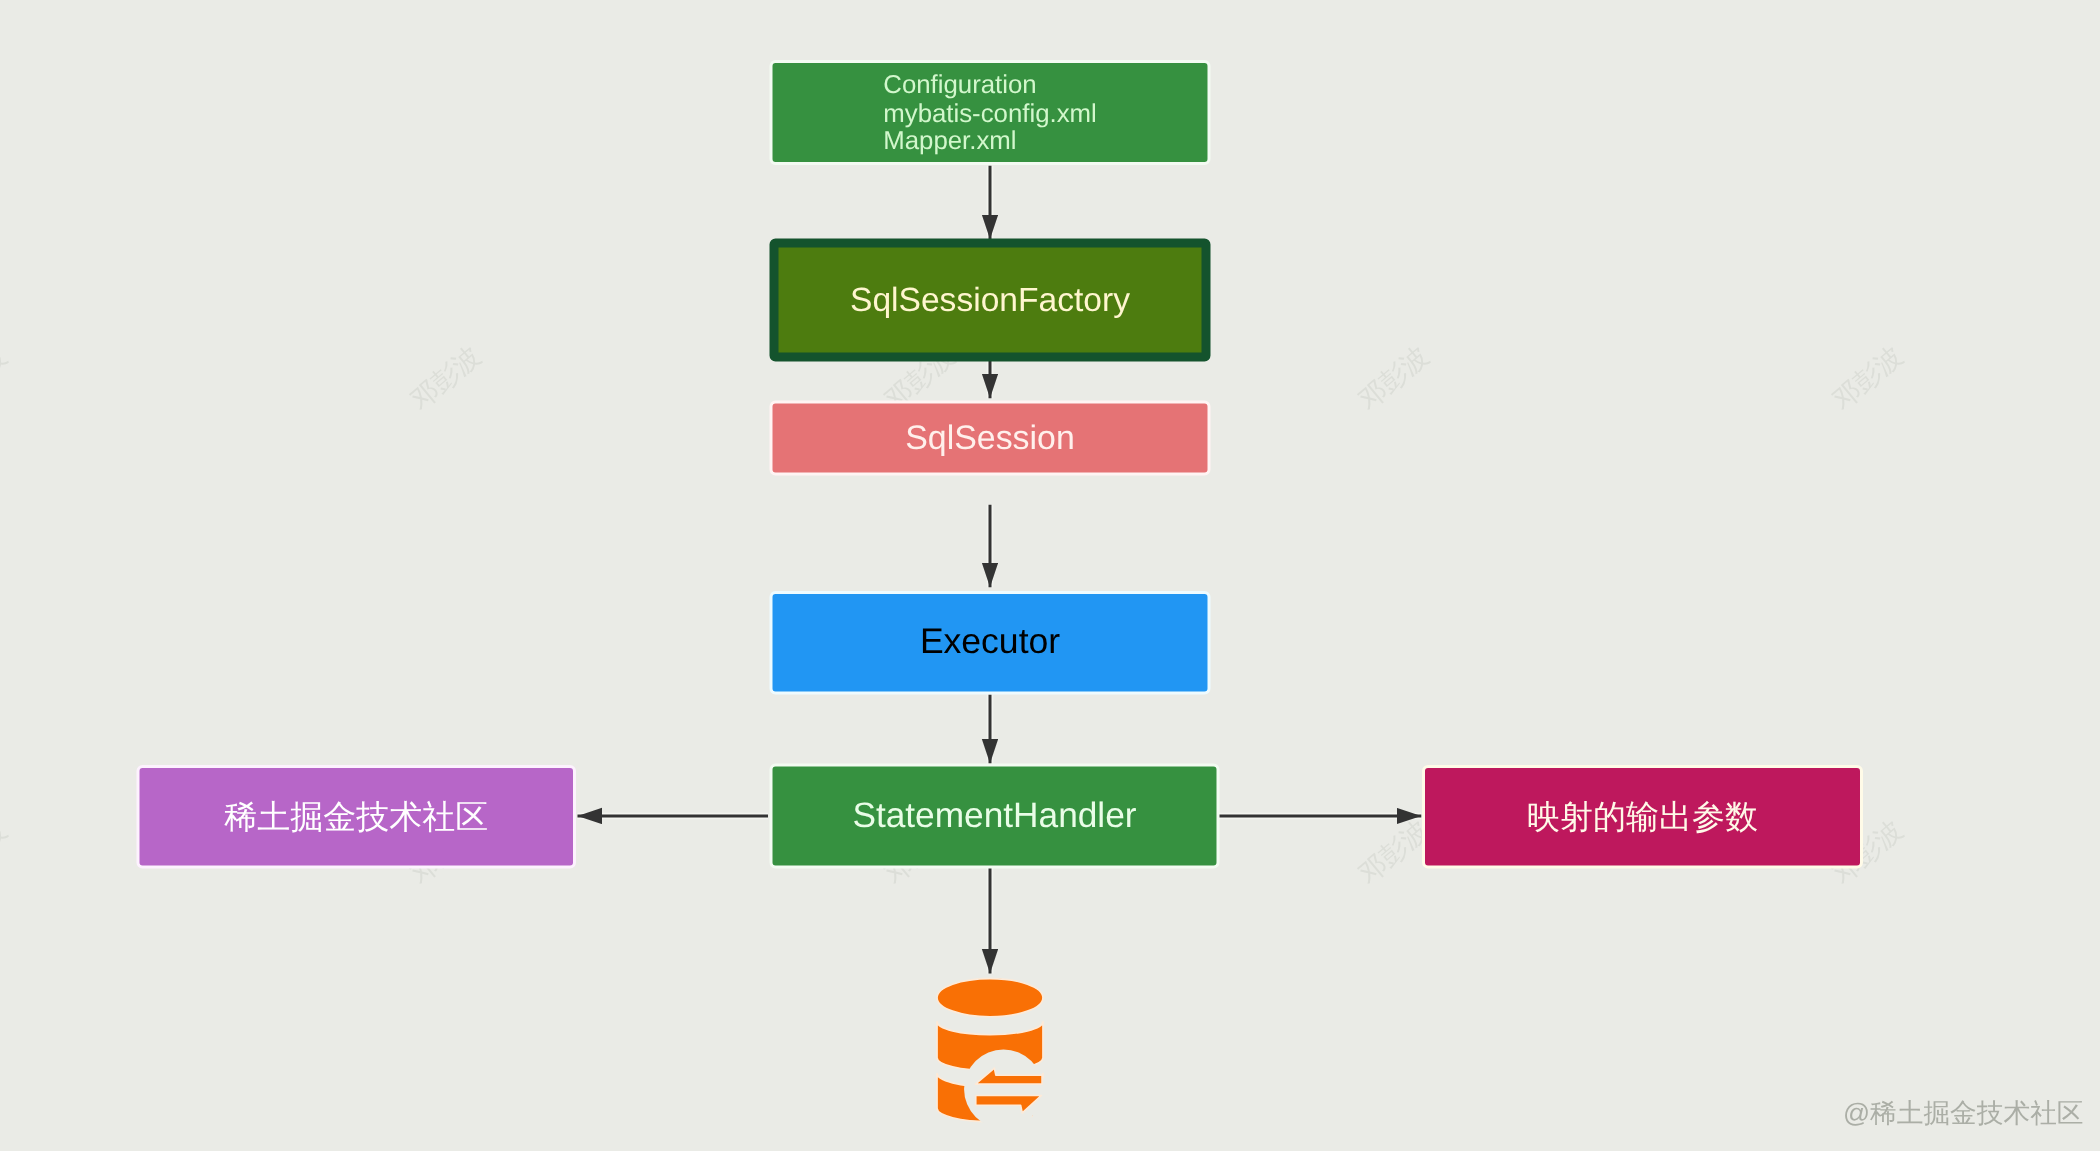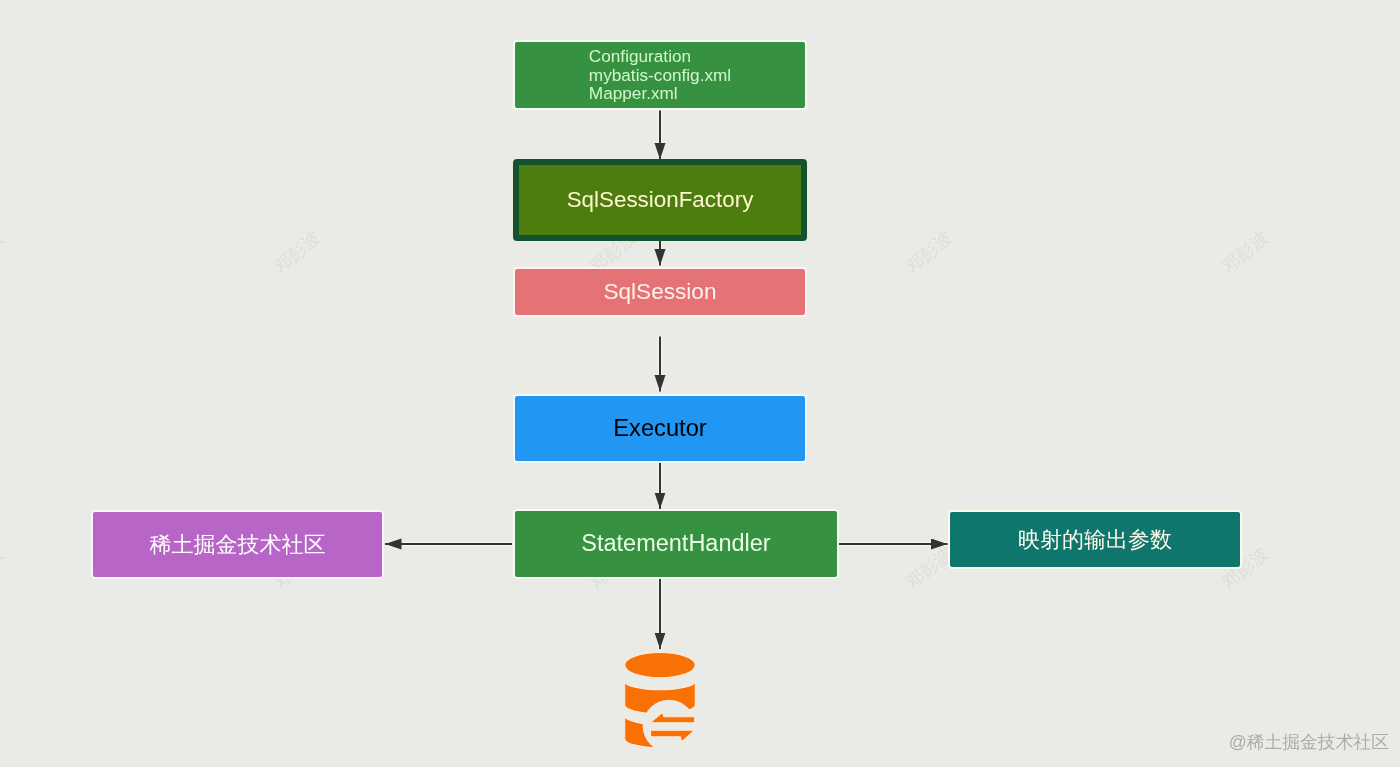--- a/index.html
+++ b/index.html
@@ -27,27 +27,27 @@
 
   #n-factory{left:513px;top:159px;width:294px;height:82px;background:#4d7c0f;border:6px solid #14532d;}
   #n-factory .lbl{color:#fff6cf;font-size:22.4px;}
 
   #n-session{left:513px;top:267px;width:294px;height:50px;background:#e57375;border:2px solid #fff4f3;}
   #n-session .lbl{color:#fff0ec;font-size:22.6px;}
 
   #n-executor{left:513px;top:394px;width:294px;height:69px;background:#2196f3;border:2px solid #eefbff;}
   #n-executor .lbl{color:#000000;font-size:23.7px;}
 
-  #n-handler{left:513px;top:509px;width:326px;height:70px;background:#369140;border:2px solid #f3fbf2;}
+  #n-handler{left:513px;top:509px;width:300px;height:70px;background:#369140;border:2px solid #f3fbf2;}
   #n-handler .lbl{color:#e9fde7;font-size:23.5px;}
 
   #n-input{left:91px;top:510px;width:293px;height:69px;background:#b766c8;border:2px solid #fdf2fe;}
   #n-input .lbl{color:#ffffff;font-size:22px;}
 
-  #n-output{left:948px;top:510px;width:294px;height:59px;background:#0f766e;border:2px solid #fffbe8;}
+  #n-output{left:948px;top:510px;width:294px;height:69px;background:#be185d;border:2px solid #fffbe8;}
   #n-output .lbl{color:#fff9e8;font-size:22px;}
 
   .cjk{font-family:"Liberation Sans",sans-serif;}
 
   svg.edges{position:absolute;left:0;top:0;width:1400px;height:767px;}
 
   #dbicon{position:absolute;left:620px;top:648px;width:80px;height:104px;}
 
   #brand{position:absolute;right:11px;bottom:13px;color:#abaea6;font-size:17.8px;
          letter-spacing:0px;font-family:"Liberation Sans",sans-serif;}

